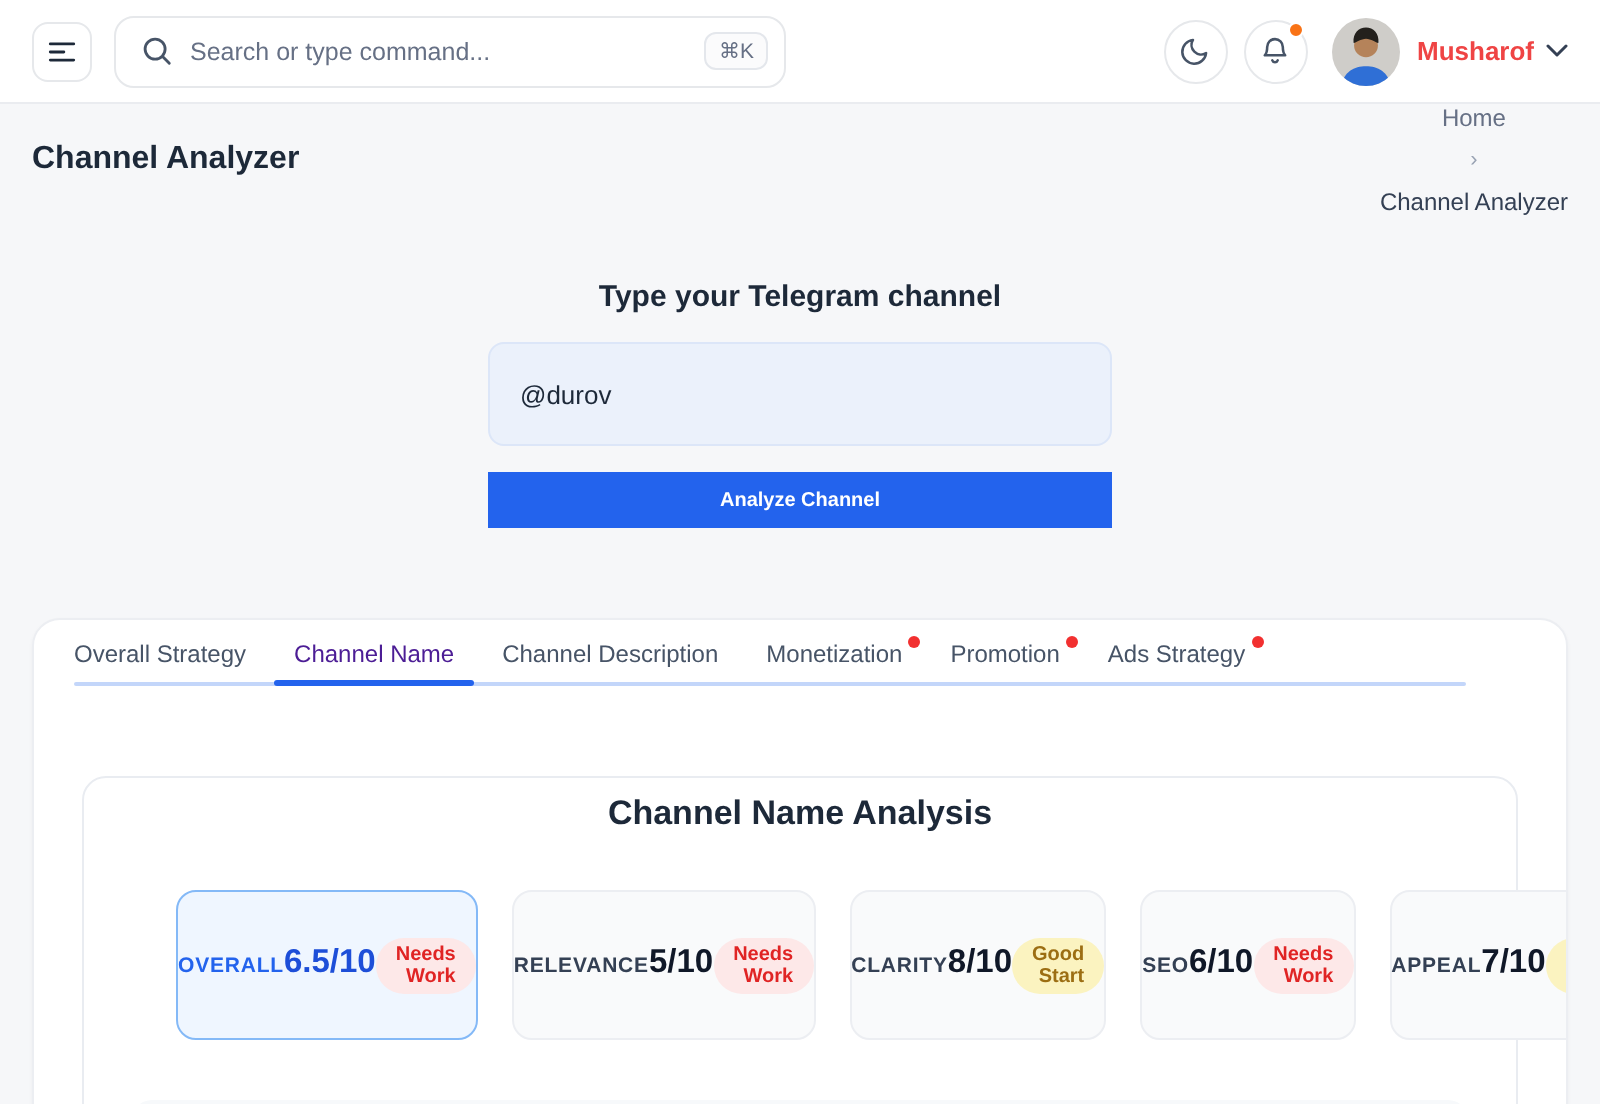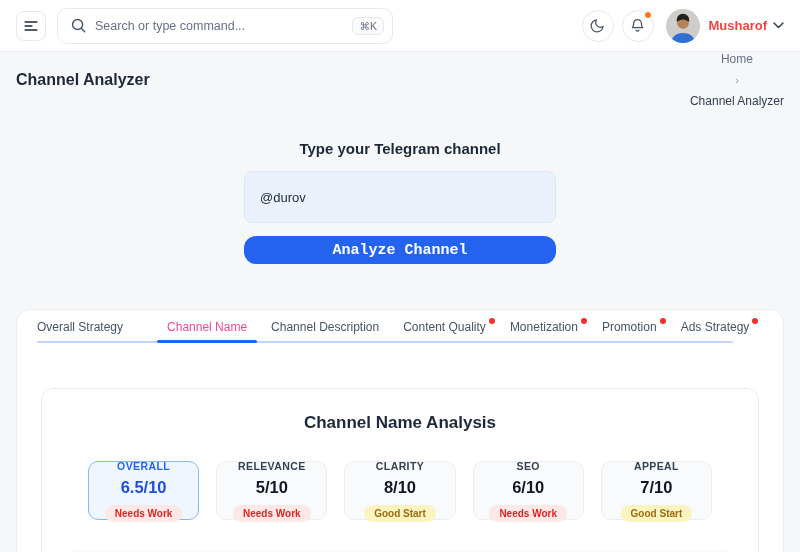--- a/index.html
+++ b/index.html
@@ -37,42 +37,42 @@
   .breadcrumb .home { color:#667085; cursor:pointer; }
   .breadcrumb .sep  { color:#98A2B3; font-size:11px; }
   .breadcrumb .current { color:#344054; }
 
   
   .form-wrap { width:312px; margin:32px auto 0; }
   .form-heading { text-align:center; font-size:15px; font-weight:bold; color:#1D2939; }
   .channel-input { margin-top:14px; width:100%; height:52px; background:#EBF1FB; border:1px solid #DCE6F8;
                    border-radius:8px; padding:0 15px; font-size:13px; color:#1D2939; outline:none;
                    font-family:"Liberation Sans", sans-serif; }
-  .analyze-btn { margin-top:13px; width:100%; height:28px; background:#2363ED; border:0; border-radius:12px;
-                 color:#fff; font-size:15px; font-weight:bold; cursor:pointer;
-                 font-family:Liberation Mono, monospace; }
+  .analyze-btn { margin-top:13px; width:100%; height:28px; background:#2363ED; border:0; border-radius:0;
+                 color:#fff; font-size:10px; font-weight:bold; cursor:pointer;
+                 font-family:Liberation Sans, sans-serif; }
 
   
   .panel { margin-top:45px; background:#fff; border:1px solid #ECEEF2; border-radius:14px;
            box-shadow:0 1px 2px rgba(16,24,40,.04); height:320px; overflow:hidden; }
   .tabs { display:flex; gap:24px; padding:10px 20px 0; position:relative; }
   .tabs::after { content:""; position:absolute; left:20px; right:50px; bottom:0; height:2px;
                  background:#C3D6FA; border-radius:2px; }
   .tab { font-size:12px; color:#475467; padding-bottom:9px; position:relative; cursor:pointer; white-space:nowrap; }
-  .tab.active { color:#ec4899;margin-left:20px; }
+  .tab.active { color:#4c1d95; }
   .tab.active::after { content:""; position:absolute; left:-10px; right:-10px; bottom:0; height:3px;
                        background:#2363ED; border-radius:3px; z-index:1; }
   .tab .dot { position:absolute; top:-2px; right:-9px; width:6px; height:6px; border-radius:50%; background:#F23030; }
 
   .inner-card { margin:45px 24px 0; background:#fff; border:1px solid #E9ECF1; border-radius:12px; height:400px; }
-  .analysis-title { text-align:center; font-size:17px; font-weight:bold; color:#1D2939; margin-top:24px; }
+  .analysis-title { text-align:center; font-size:17px; font-weight:bold; color:#1D2939; margin-top:8px; }
 
   .scores { display:flex; gap:17px; padding:0 46px; margin-top:28px; }
-  .score-card { flex:1; height:59px; background:#F9FAFB; border:1px solid #ECEEF2; border-radius:10px;
-                display:flex; flex-direction:column; align-items:center; justify-content:center; }
+  .score-card { flex:1; height:75px; background:#F9FAFB; border:1px solid #ECEEF2; border-radius:10px;
+                display:flex; flex-direction:row; align-items:center; justify-content:center; }
   .score-card.highlight { background:#EFF6FF; border-color:#84B9F7; }
   .score-label { font-size:10.5px; font-weight:bold; color:#344054; letter-spacing:.4px; }
   .score-card.highlight .score-label { color:#2363ED; }
   .score-value { font-size:16.5px; font-weight:bold; color:#101828; margin:6px 0 8px; }
   .score-card.highlight .score-value { color:#1D4ED8; }
   .badge { font-size:10px; font-weight:bold; padding:3px 10px; border-radius:999px;text-align:right; }
   .badge.danger  { background:#FDE8E8; color:#E02424; }
   .badge.warning { background:#FBF3C0; color:#9C6E13; }
 
   .evaluation { margin:30px 24px 0; background:#F7F9FB; border-radius:10px; height:130px;
@@ -157,23 +157,20 @@
     <input class="channel-input" type="text" value="@durov" style="">
     <button class="analyze-btn">Analyze Channel</button>
   </div>
 
   <section class="panel">
     <div class="tabs">
       <div class="tab">Overall Strategy</div>
       <div class="tab active">Channel Name</div>
       <div class="tab">Channel Description</div>
       <div class="tab">
-        <span>Content Quality</span><span class="dot"></span>
-      </div>
-      <div class="tab">
         <span>Monetization</span><span class="dot"></span>
       </div>
       <div class="tab">
         <span>Promotion</span><span class="dot"></span>
       </div>
       <div class="tab">
         <span>Ads Strategy</span><span class="dot"></span>
       </div>
     </div>
 

